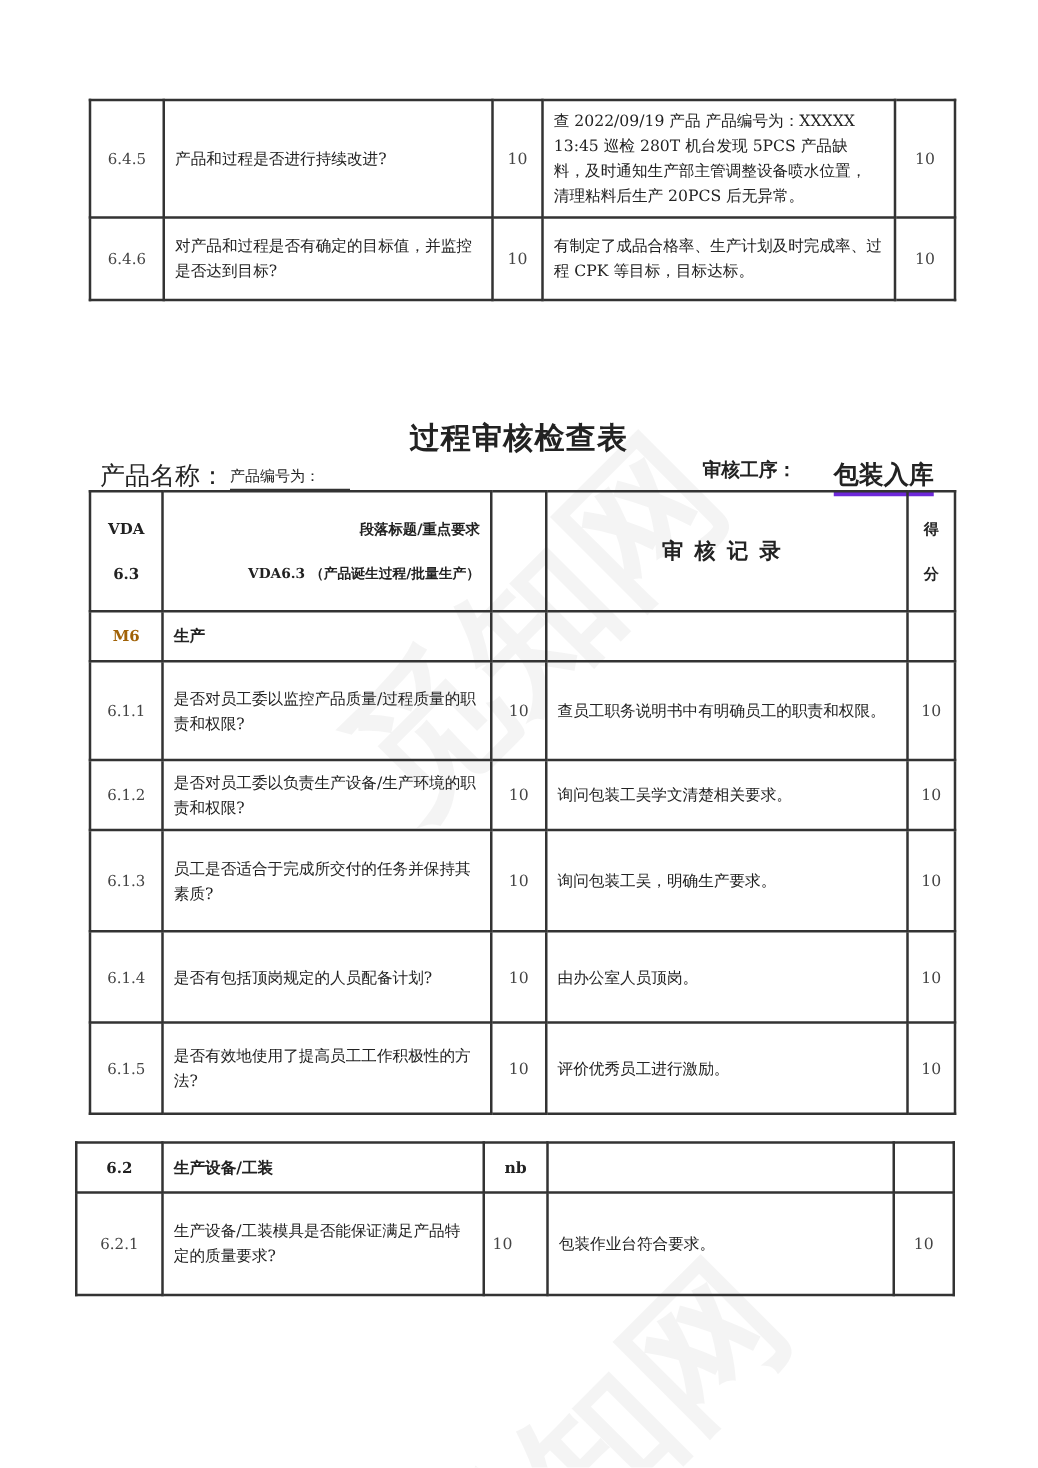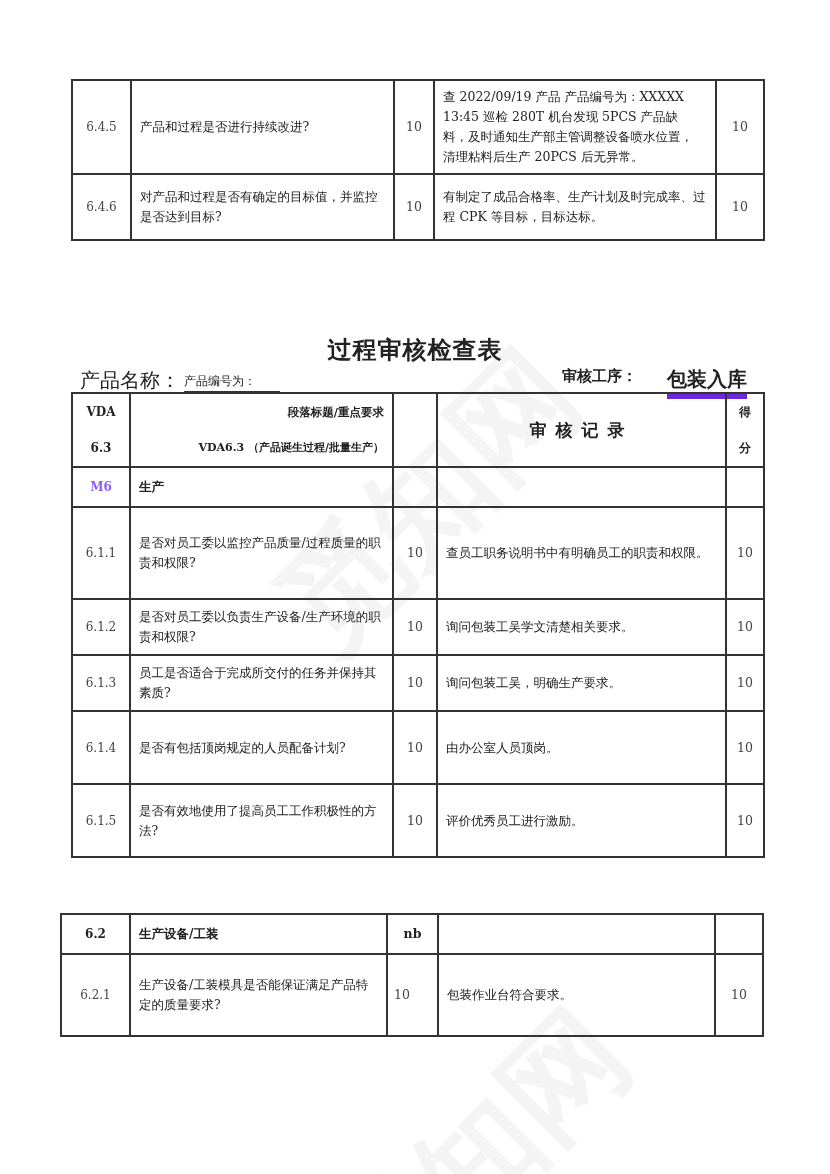--- a/index.html
+++ b/index.html
@@ -8,21 +8,21 @@
   table { border-collapse:collapse; position:absolute; table-layout:fixed; }
   td { border:2px solid #333; padding:0 8px; font-size:12.5px; line-height:20px; vertical-align:middle; }
   td.num { text-align:center; padding:0 2px; font-size:12px; color:#444; }
   td.score { text-align:center; padding:0 2px; font-size:12.5px; color:#444; }
   td.bold { font-weight:bold; }
   .title { position:absolute; left:0; width:830px; top:334px; text-align:center;
            font-size:24px; font-weight:bold; letter-spacing:1px; }
   .prod-label { position:absolute; left:80px; top:367px; font-size:20px; }
   .prod-value { position:absolute; left:184px; top:373px; font-size:12px; border-bottom:1.5px solid #333; width:96px; padding-bottom:1px; }
   .proc-label { position:absolute; left:562px; top:367px; font-size:15px;font-weight:bold; }
-  .proc-value { position:absolute; left:667px; top:366px; font-size:20px; font-weight:bold; border-bottom:6px solid #6d28d9; }
+  .proc-value { position:absolute; left:667px; top:366px; font-size:20px; font-weight:bold; border-bottom:4px solid #6d28d9; }
   .hdr-rec { text-align:center; font-size:17px; font-weight:bold; letter-spacing:9px; }
   .vstack { display:flex; flex-direction:column; justify-content:space-between; height:56px; }
   .watermark { position:absolute; color:rgba(0,0,0,0.045); font-size:120px; font-weight:bold; transform:rotate(-45deg); pointer-events:none; }
 </style>
 </head>
 <body>
 
 <div class="watermark" style="left:250px;top:420px;">觅知网</div>
 <div class="watermark" style="left:300px;top:1080px;">觅知网</div>
 
@@ -60,21 +60,21 @@
 
 <table style="left:71px;top:392px;width:692px;">
   <colgroup>
       <col style="width:58px">
       <col style="width:263px">
       <col style="width:44px">
       <col style="width:289px">
       <col style="width:38px">
     </colgroup>
   <tbody>
-      <tr style="height:74px;">
+      <tr style="height:96px;">
     <td class="num bold" style="color:#222;">
       <div class="vstack">
             <span>VDA</span>
             <span>6.3</span>
           </div>
     </td>
     <td class="bold">
       <div class="vstack">
             <span style="text-align:right;font-size:11.5px;">段落标题/重点要求</span>
             <span style="font-size:11px;text-align:right;">VDA6.3 （产品诞生过程/批量生产）</span>
@@ -83,41 +83,41 @@
     <td></td>
     <td class="hdr-rec">审核记录</td>
     <td class="num bold" style="color:#222;">
       <div class="vstack">
             <span>得</span>
             <span>分</span>
           </div>
     </td>
   </tr>
   <tr style="height:40px;">
-    <td class="num bold" style="color:#8b5cf6;">M6</td>
+    <td class="num bold" style="color:#a16207;">M6</td>
     <td class="bold">生产</td>
     <td></td>
     <td></td>
     <td></td>
   </tr>
-  <tr style="height:92px;">
+  <tr style="height:79px;">
     <td class="num">6.1.1</td>
     <td>是否对员工委以监控产品质量/过程质量的职责和权限?</td>
     <td class="score">10</td>
     <td>查员工职务说明书中有明确员工的职责和权限。</td>
     <td class="score">10</td>
   </tr>
   <tr style="height:56px;">
     <td class="num">6.1.2</td>
     <td>是否对员工委以负责生产设备/生产环境的职责和权限?</td>
     <td class="score">10</td>
     <td>询问包装工吴学文清楚相关要求。</td>
     <td class="score">10</td>
   </tr>
-  <tr style="height:56px;">
+  <tr style="height:81px;">
     <td class="num">6.1.3</td>
     <td>员工是否适合于完成所交付的任务并保持其素质?</td>
     <td class="score">10</td>
     <td>询问包装工吴，明确生产要求。</td>
     <td class="score">10</td>
   </tr>
   <tr style="height:73px;">
     <td class="num">6.1.4</td>
     <td>是否有包括顶岗规定的人员配备计划?</td>
     <td class="score">10</td>

